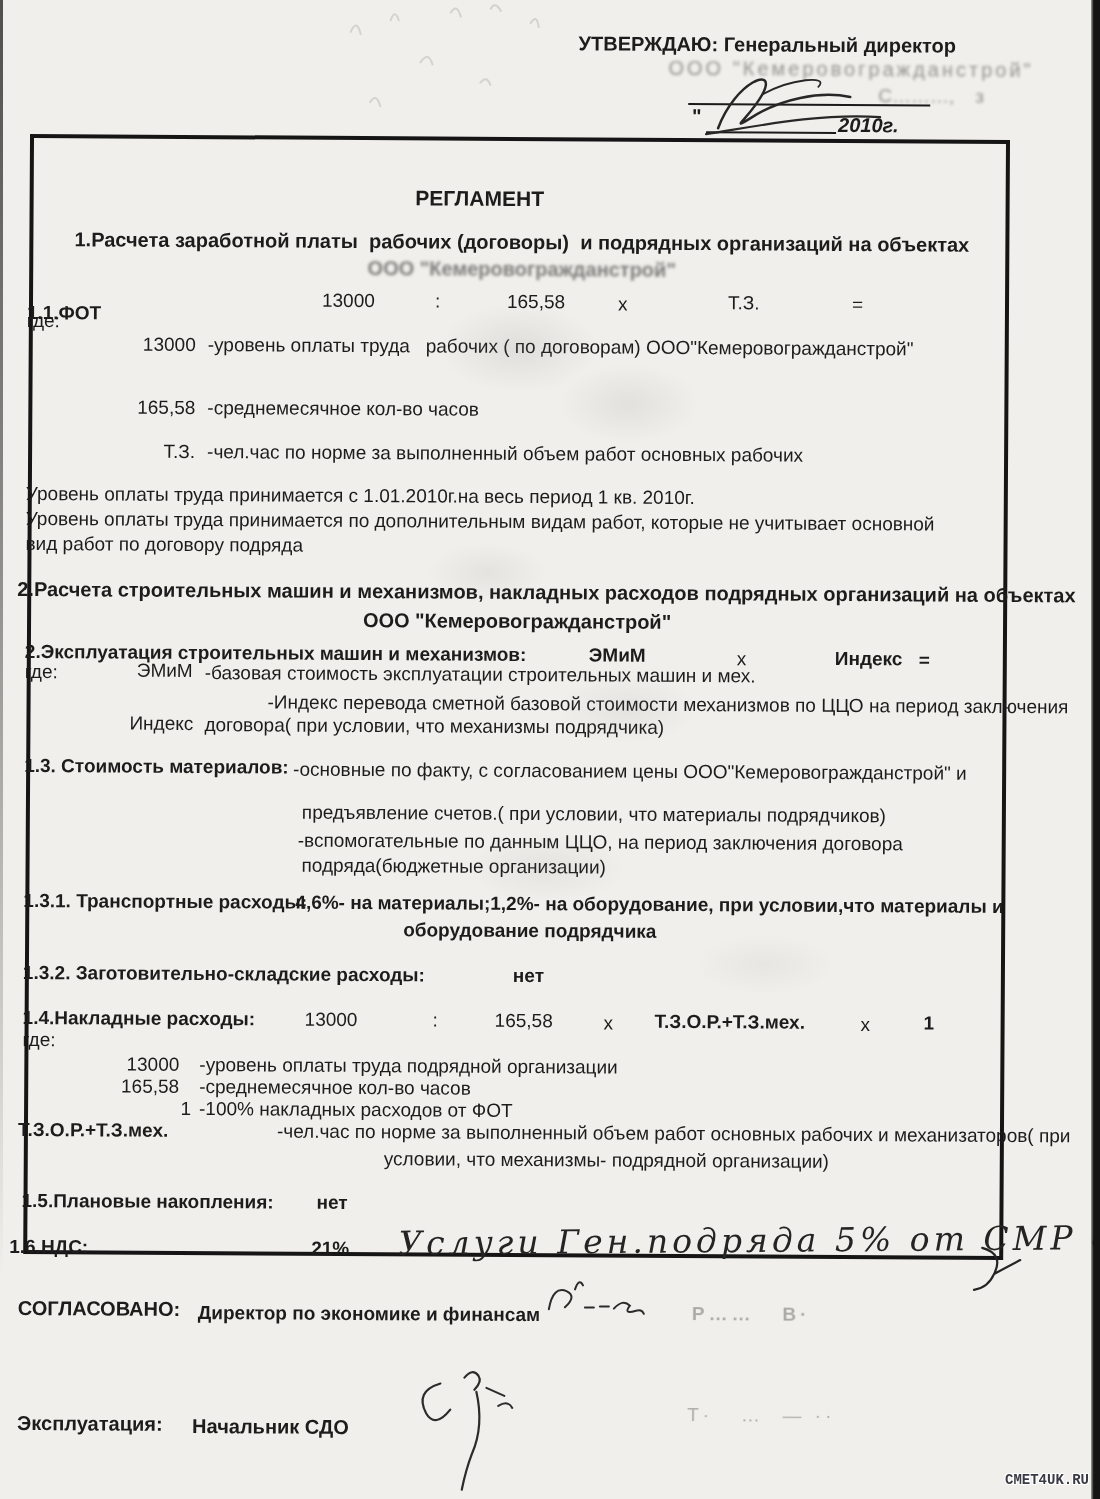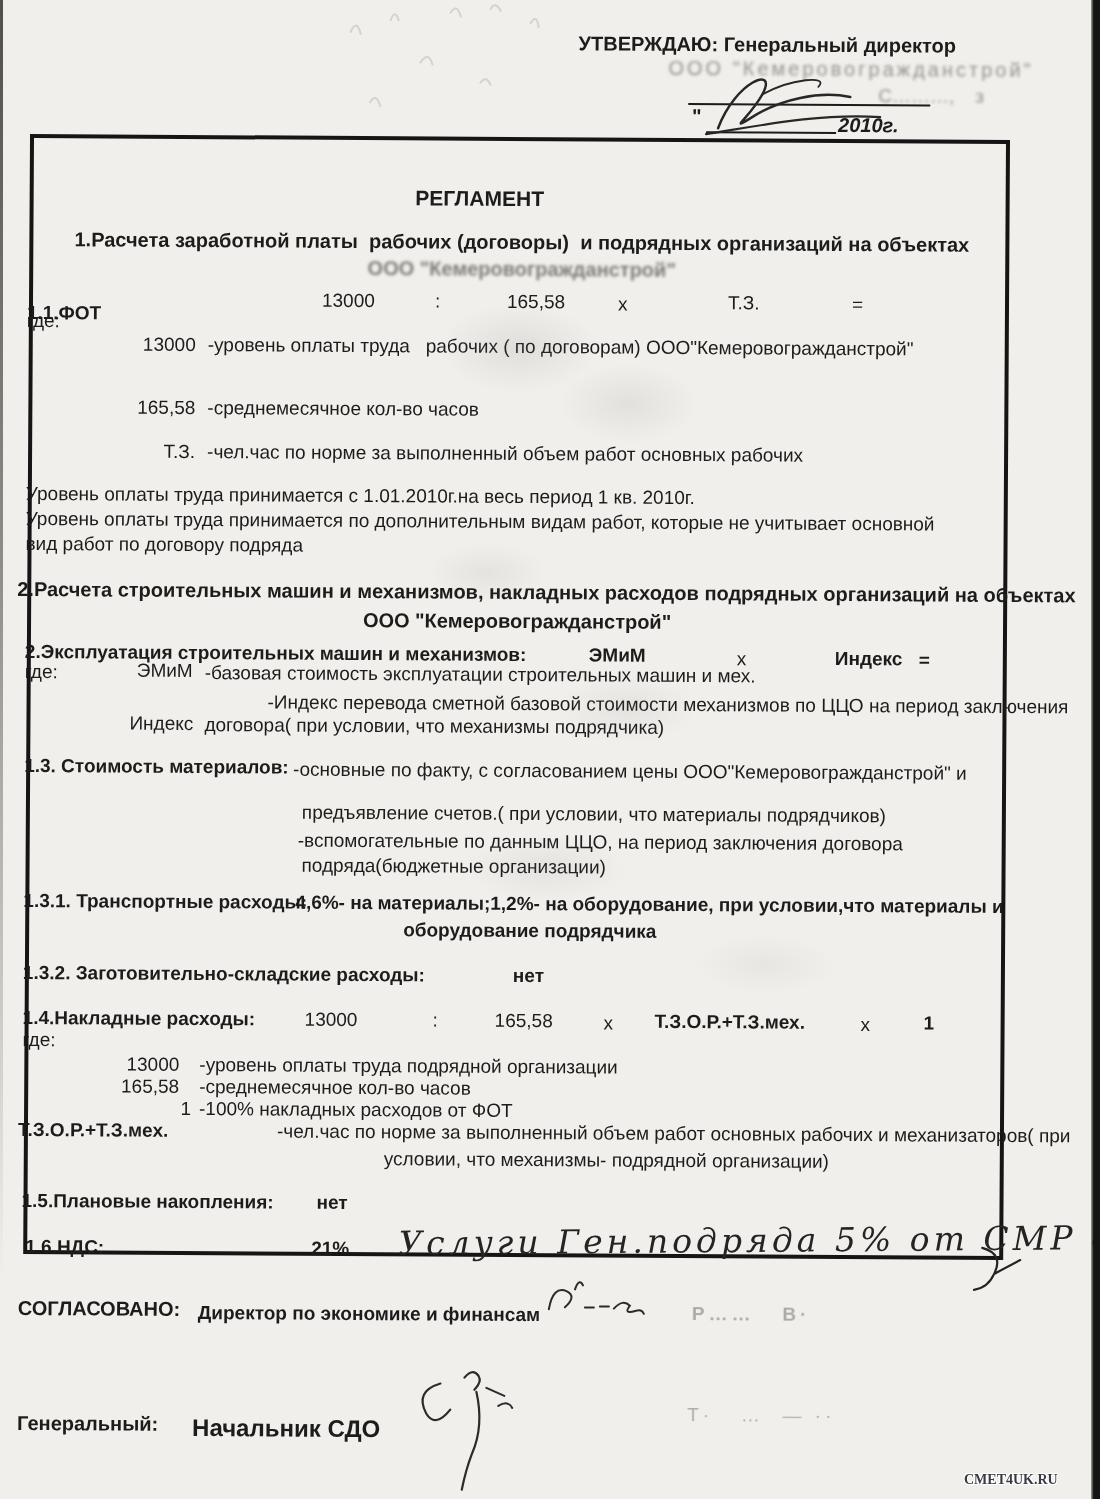--- a/index.html
+++ b/index.html
@@ -31,22 +31,22 @@
     white-space:pre;
     color:#242424;
     transform:rotate(-0.8deg);
   }
   .uline{position:absolute;background:#1b1b1b;height:2px;}
   .edge-right{position:absolute;right:0;top:0;width:9px;height:1499px;
     background:linear-gradient(to left,#141414 70%,rgba(20,20,20,.35));}
   .edge-left{position:absolute;left:0;top:0;width:3px;height:1280px;
     background:linear-gradient(to bottom,rgba(25,25,25,.75),rgba(25,25,25,.45) 45%,rgba(25,25,25,0));}
   .watermark{
-    position:absolute;left:964px;top:1472px;
-    font-family:Liberation Serif, serif;
+    position:absolute;left:1005px;top:1472px;
+    font-family:Liberation Mono, monospace;
     font-size:14px;font-weight:700;letter-spacing:0px;
     color:#3a3a44;
     text-shadow:1px 1px 0 #ffffff,-1px -1px 0 #ffffff,1px -1px 0 #ffffff,-1px 1px 0 #ffffff;
   }
   .spk{position:absolute;border-radius:50%;pointer-events:none;}
   svg.sig{position:absolute;overflow:visible;}
 </style>
 </head>
 <body>
 
@@ -139,36 +139,36 @@
     <div class="abs" style="left:150px;top:1097px;width:47px;text-align:right;">1</div>
     <div class="abs" style="left:205px;top:1097px;">-100% накладных расходов от ФОТ</div>
 
     <div class="abs b" style="left:24px;top:1119px;">Т.З.О.Р.+Т.З.мех.</div>
     <div class="abs" style="left:283px;top:1119px;">-чел.час по норме за выполненный объем работ основных рабочих и механизаторов( при</div>
     <div class="abs" style="left:390px;top:1146px;">условии, что механизмы- подрядной организации)</div>
 
     <div class="abs b" style="left:28px;top:1190px;">1.5.Плановые накопления:</div>
     <div class="abs b" style="left:323px;top:1190px;">нет</div>
 
-    <div class="abs b" style="left:32px;top:1236px;">1.6.НДС:</div>
+    <div class="abs b" style="left:16px;top:1236px;">1.6.НДС:</div>
     <div class="abs b" style="left:318px;top:1236px;">21%</div>
     <div class="abs hand" style="left:405px;top:1216px;">Услуги Ген.подряда 5% от СМР общ</div>
     <svg class="sig" style="left:985px;top:1238px;" width="50" height="50" viewBox="0 0 50 50">
       <path d="M4,4 q22,6 12,26 q-6,14 -20,16 M16,30 l26,-14" fill="none" stroke="#242424" stroke-width="2.2" stroke-linecap="round"></path>
     </svg>
 
     <div class="abs b" style="left:25px;top:1296px;font-size:20px;">СОГЛАСОВАНО:</div>
     <div class="abs b" style="left:205px;top:1301px;">Директор по экономике и финансам</div>
     <svg class="sig" style="left:548px;top:1274px;" width="160" height="55" viewBox="0 0 160 55">
       <path d="M8,32 q4,-24 18,-18 q10,5 -2,16 M34,12 q4,-12 8,-4 M44,30 h9 M59,29 h9 M73,31 q9,-10 16,-3 q-7,9 6,5 q6,-2 8,3" fill="none" stroke="#2b2b2b" stroke-width="2" stroke-linecap="round"></path>
     </svg>
     <div class="abs fadedname" style="left:699px;top:1299px;font-weight:bold;">Р……   В·</div>
 
-    <div class="abs b" style="left:25px;top:1411px;font-size:20px;">Генеральный:</div>
-    <div class="abs" style="left:200px;top:1413px;font-weight:600;font-size:24px;">Начальник СДО</div>
+    <div class="abs b" style="left:25px;top:1411px;font-size:20px;">Эксплуатация:</div>
+    <div class="abs" style="left:200px;top:1413px;font-weight:600;font-size:20px;">Начальник СДО</div>
     <svg class="sig" style="left:410px;top:1363px;" width="140" height="135" viewBox="0 0 140 135">
       <path d="M38,18 q-26,8 -14,30 q9,15 24,-4 M62,12 q8,-10 14,-2 q4,6 -4,14 M74,26 q8,34 -4,62 q-6,16 -10,36" fill="none" stroke="#2b2b2b" stroke-width="2.2" stroke-linecap="round"></path>
       <path d="M84,22 l18,8 M96,40 q10,-6 14,2" fill="none" stroke="#2b2b2b" stroke-width="2" stroke-linecap="round"></path>
     </svg>
     <div class="abs fadedname" style="left:695px;top:1400px;">Т·   …  ― ··</div>
 
     <svg class="sig" style="left:330px;top:0px;opacity:.18;" width="320" height="140" viewBox="0 0 320 140">
       <path d="M20,30 q6,-14 10,2 M60,18 q4,-12 8,0 M120,10 q6,-10 10,4 M160,6 q4,-8 10,2 M200,20 q6,-10 8,4 M90,60 q8,-12 12,2 M40,100 q6,-10 10,4 M150,80 q6,-8 10,2" fill="none" stroke="#555" stroke-width="2" stroke-linecap="round"></path>
     </svg>
 

